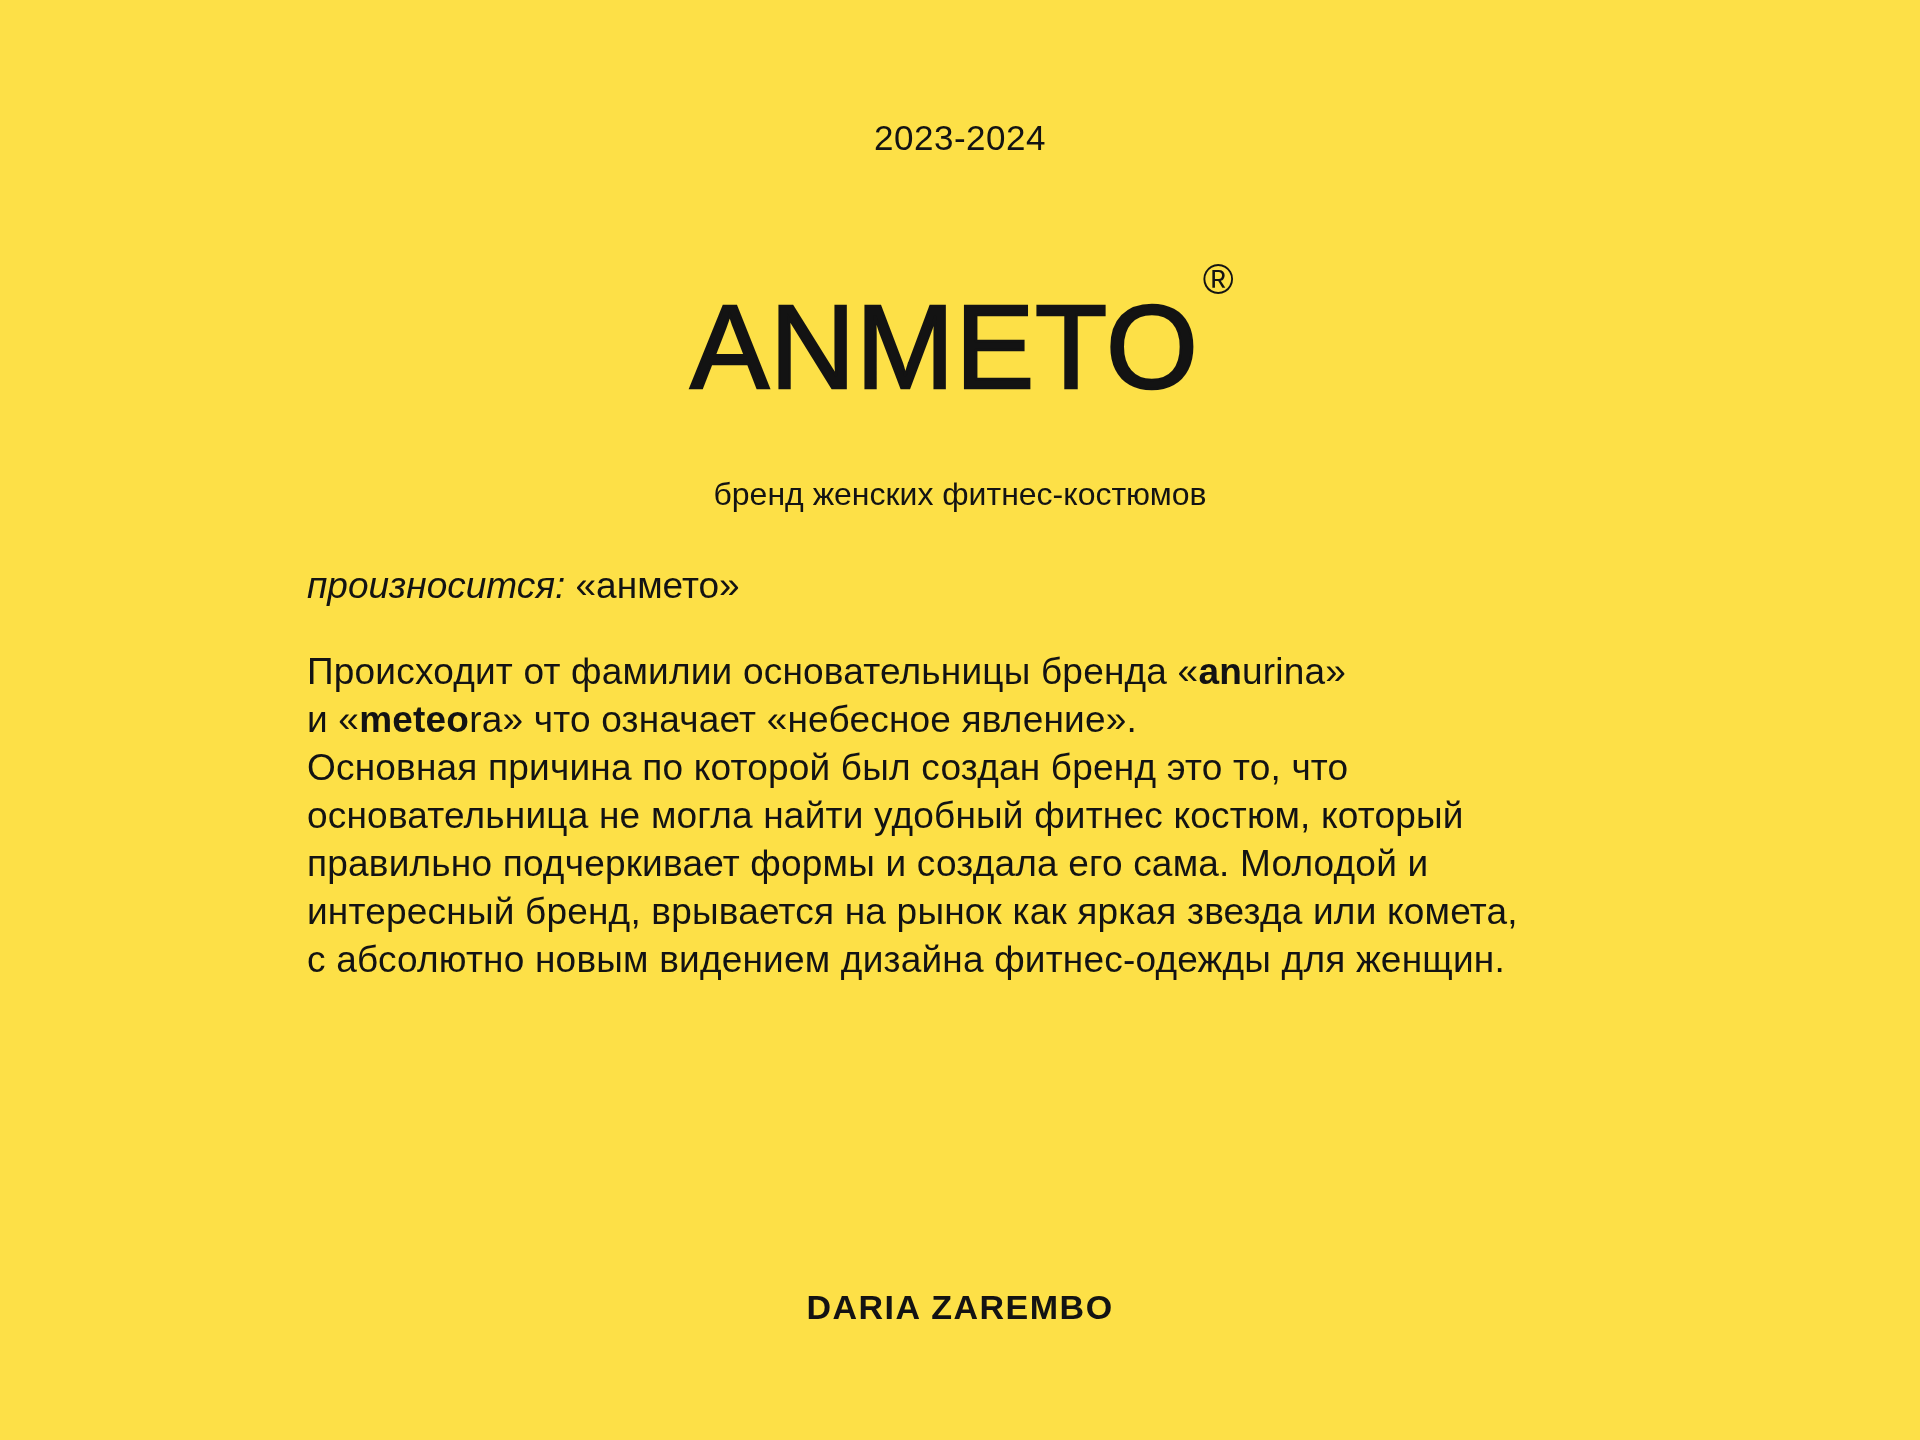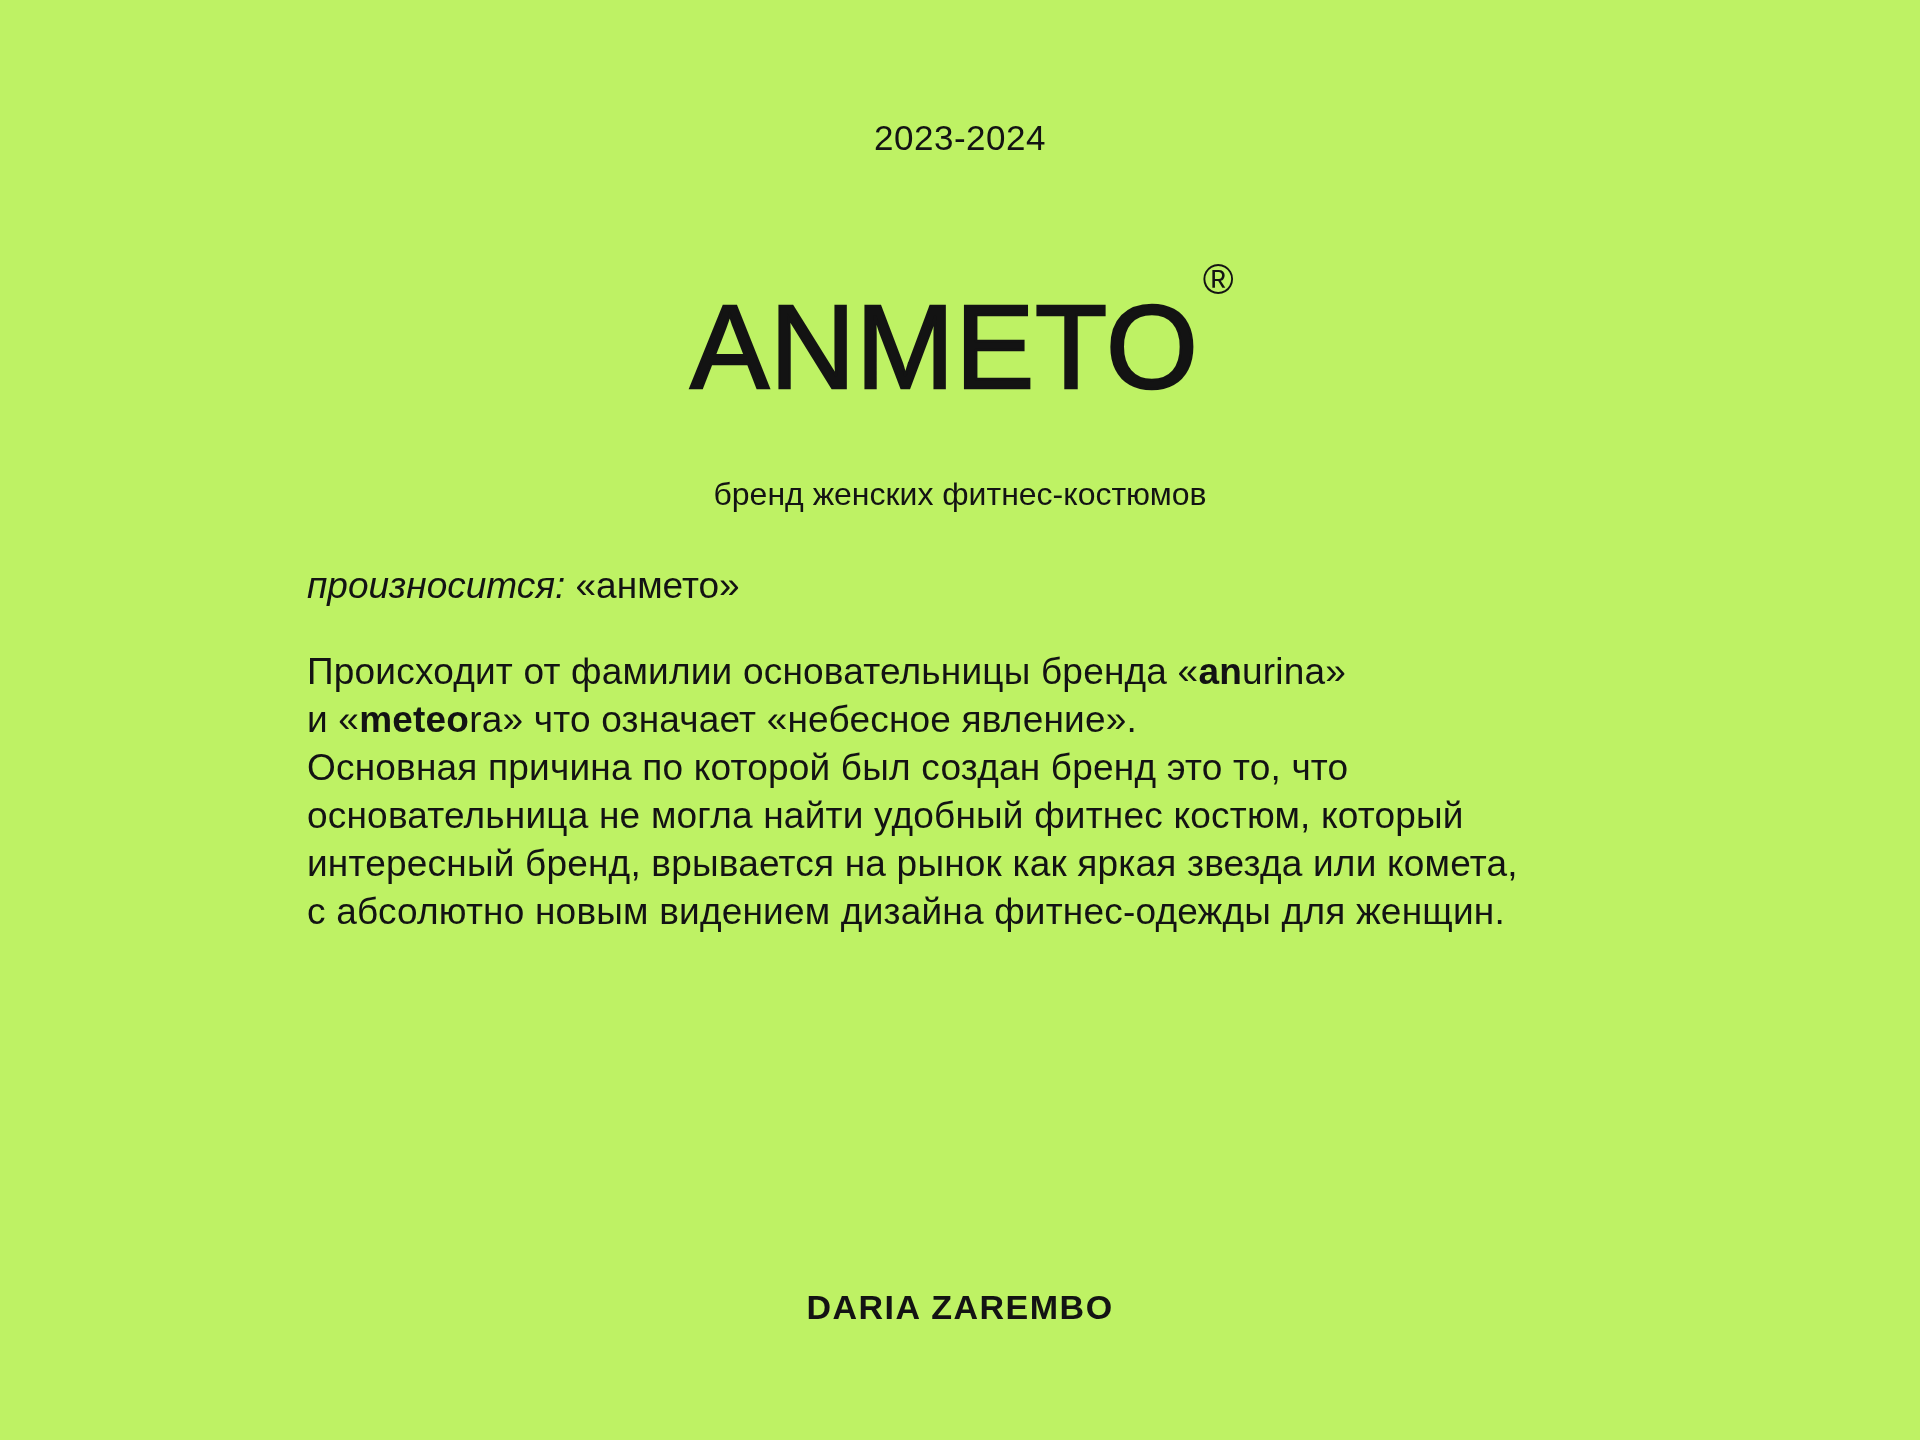--- a/index.html
+++ b/index.html
@@ -3,21 +3,21 @@
 <meta charset="utf-8">
 <style>
   html, body {
     margin: 0;
     padding: 0;
   }
   .page {
     position: relative;
     width: 1920px;
     height: 1440px;
-    background: #bef264;
+    background: #fde047;
     color: #131313;
     font-family: "Liberation Sans", "DejaVu Sans", sans-serif;
     overflow: hidden;
   }
 
   .years {
     position: absolute;
     top: 118px;
     left: 0;
     width: 100%;
@@ -136,20 +136,21 @@
 
   <div class="description">
     <div class="line">
       <span>Происходит от фамилии основательницы бренда «</span><span class="b">an</span><span>urina»</span>
     </div>
     <div class="line">
       <span>и «</span><span class="b">meteo</span><span>ra» что означает «небесное явление».</span>
     </div>
     <div class="line">Основная причина по которой был создан бренд это то, что</div>
     <div class="line">основательница не могла найти удобный фитнес костюм, который</div>
+    <div class="line">правильно подчеркивает формы и создала его сама. Молодой и</div>
     <div class="line">интересный бренд, врывается на рынок как яркая звезда или комета,</div>
     <div class="line">с абсолютно новым видением дизайна фитнес-одежды для женщин.</div>
   </div>
 
 
   <div class="author">DARIA ZAREMBO</div>
 
 </div>
 
 </body></html>

